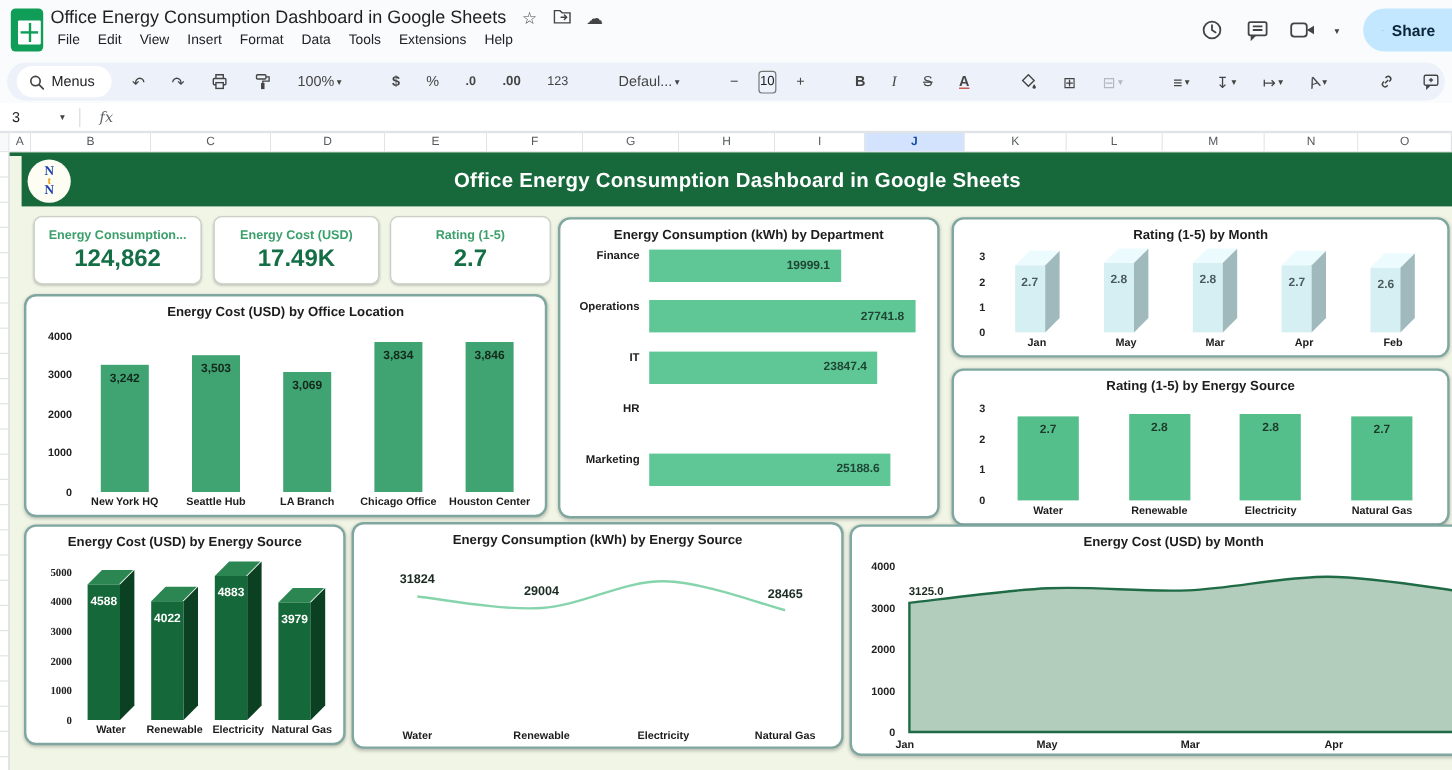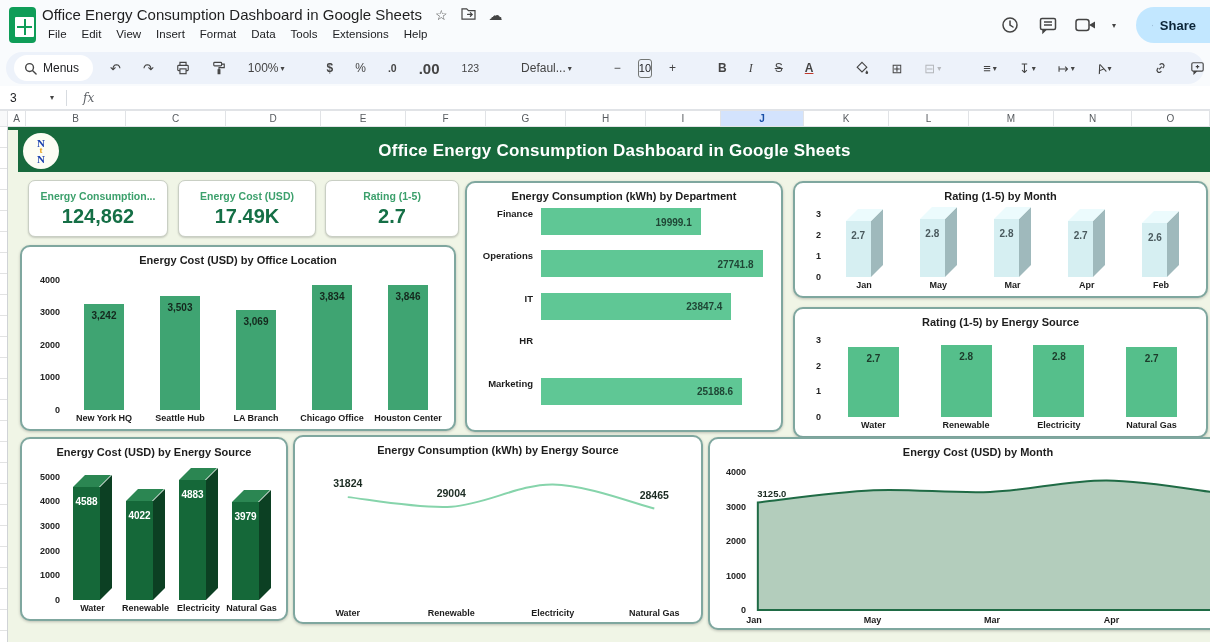--- a/index.html
+++ b/index.html
@@ -164,21 +164,21 @@
       </svg>
   </span>
   <span class="tb-btn">
       <span>100%</span> 
       <span class="caret">▾</span>
     </span>
   <span class="tb-div"></span>
   <span class="tb-btn b">$</span>
   <span class="tb-btn">%</span>
   <span class="tb-btn b" style="font-size:10.5px">.0</span>
-  <span class="tb-btn b" style="font-size:15px">.00</span>
+  <span class="tb-btn b" style="font-size:11px">.00</span>
   <span class="tb-btn" style="font-size:10.5px">123</span>
   <span class="tb-div"></span>
   <span class="tb-btn">
       <span>Defaul...</span> 
       <span class="caret">▾</span>
     </span>
   <span class="tb-div"></span>
   <span class="tb-btn">−</span>
   <span class="fs-box">10</span>
   <span class="tb-btn">+</span>
@@ -508,21 +508,21 @@
       <div class="c-xaxis" style="padding-left: 32px;">
         <div class="c-xlab">Water</div>
         <div class="c-xlab">Renewable</div>
         <div class="c-xlab">Electricity</div>
         <div class="c-xlab">Natural Gas</div>
       </div>
     </div>
   <div class="card" style="left:20px;top:310px;width:268px;height:184px">
       <div class="c-title">Energy Cost (USD) by Energy Source</div>
       <div class="c-body">
-        <div class="c-yaxis" style="width: 40px;">
+        <div class="c-yaxis" style="width: 40px; font-family: Liberation Serif, serif;">
           <div class="c-tick" style="bottom: 89.2857%;">5000</div>
           <div class="c-tick" style="bottom: 71.4286%;">4000</div>
           <div class="c-tick" style="bottom: 53.5714%;">3000</div>
           <div class="c-tick" style="bottom: 35.7143%;">2000</div>
           <div class="c-tick" style="bottom: 17.8571%;">1000</div>
           <div class="c-tick" style="bottom: 0%;">0</div>
         </div>
         <div class="c-plot">
           <div class="c-slot">
             <div class="c-bar" style="width: 72%; height: 81.9286%;">

